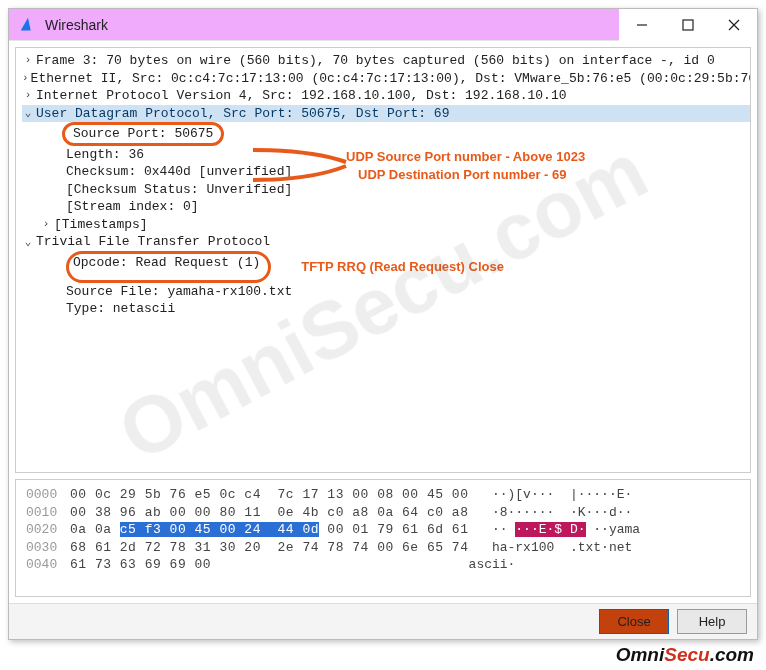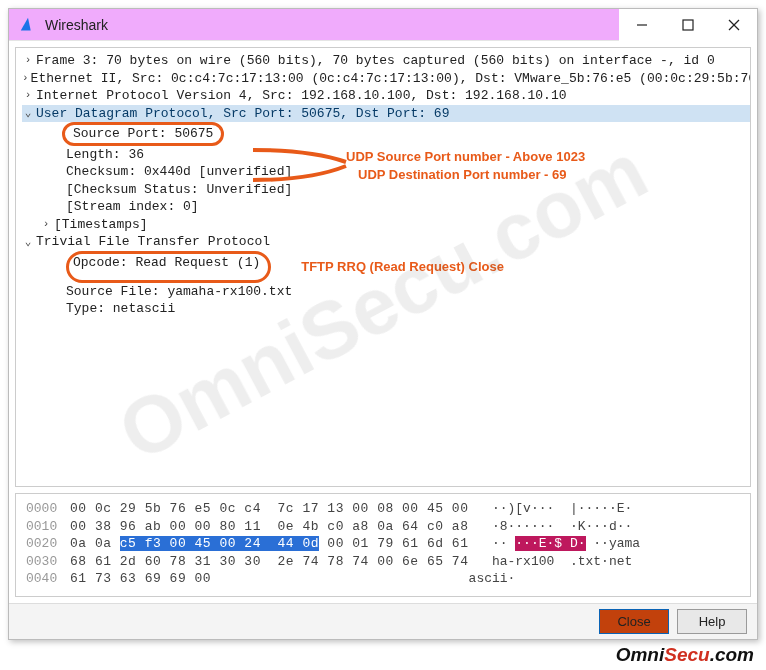--- a/index.html
+++ b/index.html
@@ -102,21 +102,21 @@
   .annotation2 {
     display: inline-block;
     margin-left: 30px;
   }
   .bubble-tail {
     position: absolute;
     left: 235px; top: 100px;
     width: 100px; height: 34px;
   }
   .hex-pane {
-    height: 104px;
+    height: 118px;
     border: 1px solid #ccc;
     margin: 0 6px 6px 6px;
     padding: 6px 8px 6px 10px;
     font-family: "Consolas","Courier New",monospace;
     font-size: 13px;
     line-height: 1.35;
     color: #444;
     overflow: hidden;
   }
   .hexrow { white-space: pre; }
@@ -272,21 +272,21 @@
         </div>
       <div class="row indent2">
           <span class="txt">Type: netascii</span>
         </div>
     </div>
 
     <div class="hex-pane">
       <div class="hexrow"><span class="offset">0000</span><span class="hexbytes">00 0c 29 5b 76 e5 0c c4  7c 17 13 00 08 00 45 00</span>   <span>··)[v···  |·····E·</span></div>
       <div class="hexrow"><span class="offset">0010</span><span class="hexbytes">00 38 96 ab 00 00 80 11  0e 4b c0 a8 0a 64 c0 a8</span>   <span>·8······  ·K···d··</span></div>
       <div class="hexrow"><span class="offset">0020</span><span class="hexbytes"><span>0a 0a </span><span class="highlight">c5 f3 00 45 00 24  44 0d</span><span> 00 01 79 61 6d 61</span></span>   <span>·· </span><span class="asciihl">···E·$ D·</span><span> ··yama</span></div>
-      <div class="hexrow"><span class="offset">0030</span><span class="hexbytes">68 61 2d 60 78 31 30 30  2e 74 78 74 00 6e 65 74</span>   <span>ha-rx100  .txt·net</span></div>
+      <div class="hexrow"><span class="offset">0030</span><span class="hexbytes">68 61 2d 72 78 31 30 20  2e 74 78 74 00 6e 65 74</span>   <span>ha-rx100  .txt·net</span></div>
       <div class="hexrow"><span class="offset">0040</span><span class="hexbytes">61 73 63 69 69 00</span>                                 <span>ascii·</span></div>
     </div>
 
     <div class="bottombar">
       <button class="btn btn-primary">Close</button>
       <button class="btn">Help</button>
     </div>
 
   </div>
 </div>

